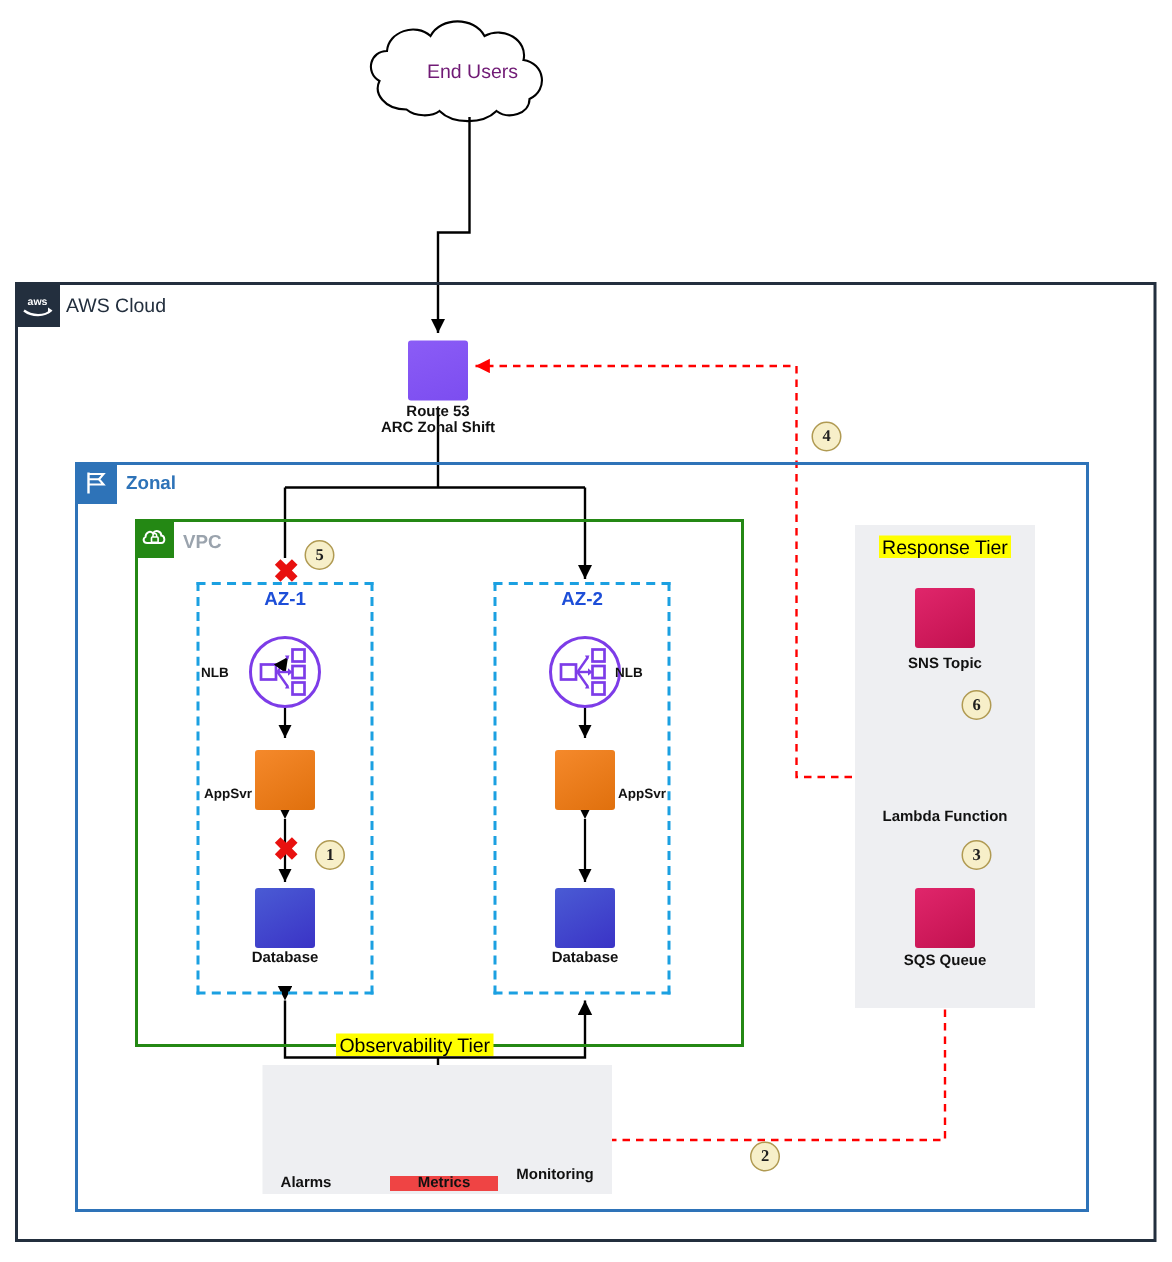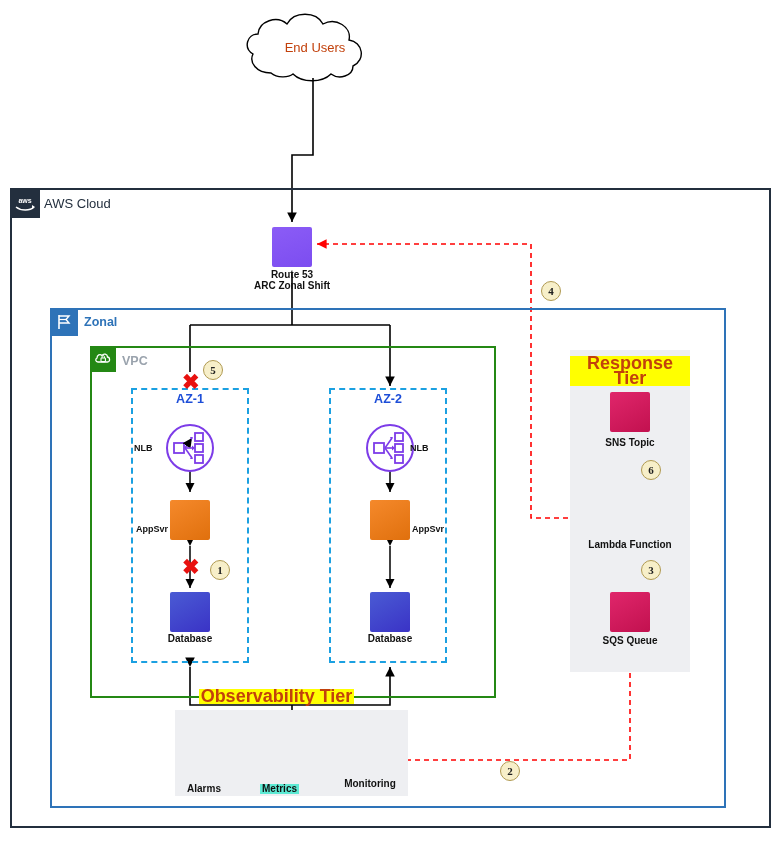--- a/index.html
+++ b/index.html
@@ -99,23 +99,23 @@
     left: 175px; top: 710px; width: 233px; height: 86px;
     background: #EEEFF2;
   }
   #observability-tier-title {
     left: 175px; top: 688px; width: 203px;
     text-align: center;
   }
   .tier-title-text {
     display: inline-block;
     background: #FFFF00;
-    color: #c2410c;
-    font-size: 18px;
-    font-weight: bold;
+    color: #000000;
+    font-size: 13px;
+    font-weight: normal;
     padding: 0 2px;
     line-height: 15px;
   }
 
   
   .node { position: absolute; }
   .node-label {
     position: absolute;
     font-size: 10px;
     font-weight: bold;
@@ -164,21 +164,21 @@
     font-size: 21px;
     font-weight: bold;
     font-family: "Liberation Sans", sans-serif;
     line-height: 21px;
   }
 
   #end-users-text {
     left: 255px; top: 40px; width: 120px;
     text-align: center;
     font-size: 13px;
-    color: #c2410c;
+    color: #701a75;
   }
 </style>
 </head>
 <body>
 
 <div id="canvas">
 
   <svg class="layer" viewBox="0 0 781 841">
     <defs>
       <marker id="arrS" markerWidth="8" markerHeight="8" refX="6" refY="3" orient="auto">
@@ -443,21 +443,21 @@
 
   <div class="abs" id="observability-tier-box"></div>
   <div class="abs" id="observability-tier-title">
     <span class="tier-title-text">Observability Tier</span>
   </div>
 
   <div class="node" style="left:182px; top:742px; width:44px; height:40px;"></div>
   <div class="node-label" style="left:174px; top:784px; width:60px;">Alarms</div>
 
   <div class="node" style="left:268px; top:742px; width:44px; height:40px;"></div>
-  <div class="node-label" style="left:260px; top:784px; width:39px; background:#5eead4;">Metrics</div>
+  <div class="node-label" style="left:260px; top:784px; width:72px; background:#ef4444;">Metrics</div>
 
   <div class="node" style="left:348px; top:742px; width:44px; height:40px;"></div>
   <div class="node-label" style="left:340px; top:779px; width:60px;">Monitoring</div>
 
   <div class="badge" style="left:210px; top:560px;">1</div>
   <div class="badge" style="left:500px; top:761px;">2</div>
   <div class="badge" style="left:641px; top:560px;">3</div>
   <div class="badge" style="left:541px; top:281px;">4</div>
   <div class="badge" style="left:203px; top:360px;">5</div>
   <div class="badge" style="left:641px; top:460px;">6</div>

